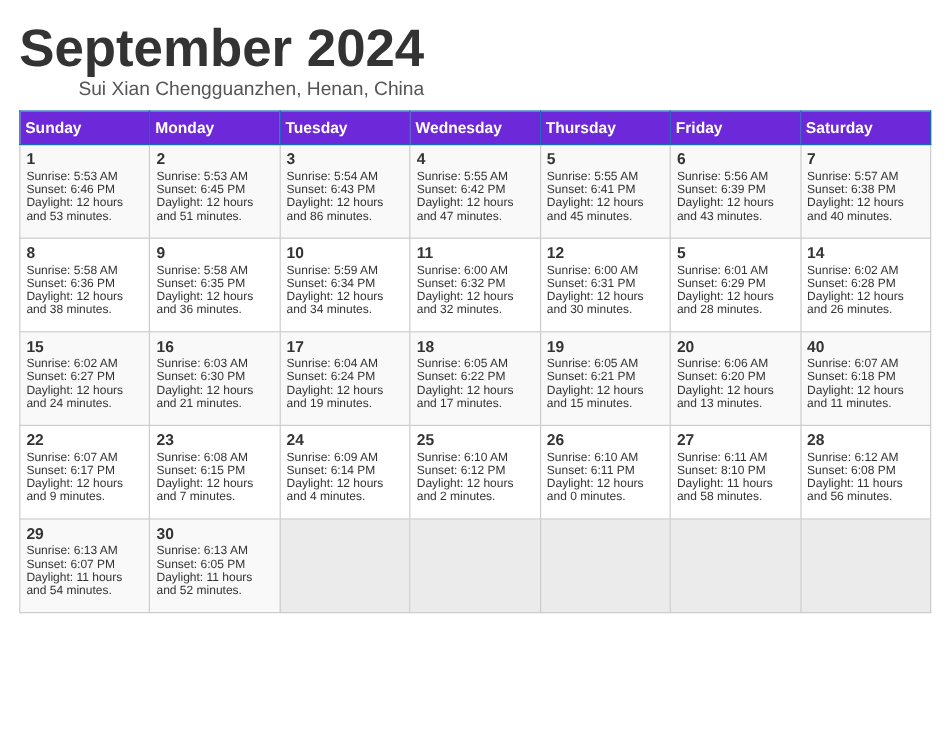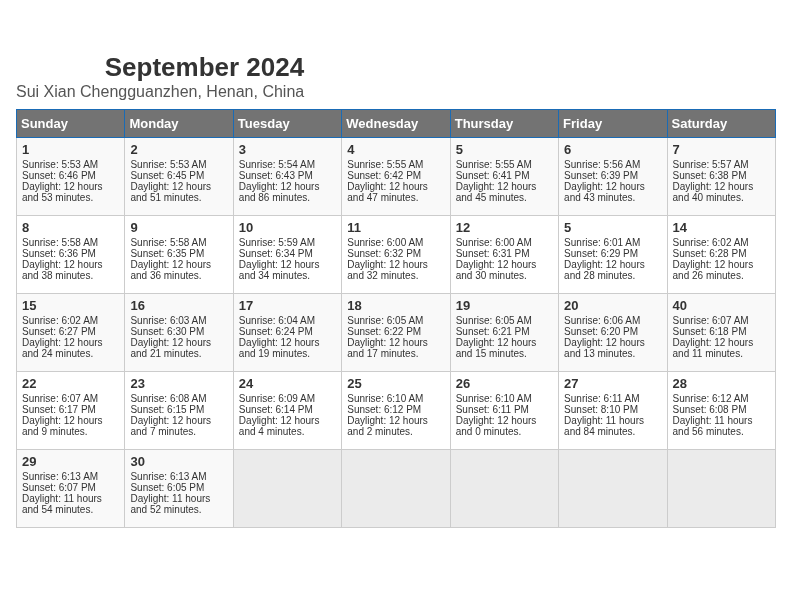--- a/index.html
+++ b/index.html
@@ -22,36 +22,35 @@
       gap: 4px;
     }
     .logo-icon {
       width: 28px;
       height: 24px;
     }
     .title-area {
       text-align: right;
     }
     .month-title {
-      font-size: 26px;
+      font-size: 44px;
       font-weight: bold;
       color: #333;
-      margin-top: 36px;
     }
     .location-title {
       font-size: 16px;
       color: #555;
     }
     table {
       width: 100%;
       border-collapse: collapse;
       table-layout: fixed;
     }
     th {
-      background-color: #737373;
+      background-color: #6d28d9;
       color: #fff;
       font-size: 13px;
       font-weight: bold;
       padding: 6px 4px;
       text-align: left;
       border: 1px solid #1a6bb5;
     }
     td {
       vertical-align: top;
       padding: 4px 5px;
@@ -290,21 +289,21 @@
           <div>Sunrise: 6:10 AM</div>
           <div>Sunset: 6:11 PM</div>
           <div>Daylight: 12 hours</div>
           <div>and 0 minutes.</div>
         </td>
         <td>
           <span class="day-num">27</span>
           <div>Sunrise: 6:11 AM</div>
           <div>Sunset: 8:10 PM</div>
           <div>Daylight: 11 hours</div>
-          <div>and 84 minutes.</div>
+          <div>and 58 minutes.</div>
         </td>
         <td>
           <span class="day-num">28</span>
           <div>Sunrise: 6:12 AM</div>
           <div>Sunset: 6:08 PM</div>
           <div>Daylight: 11 hours</div>
           <div>and 56 minutes.</div>
         </td>
       </tr>
       <tr>

